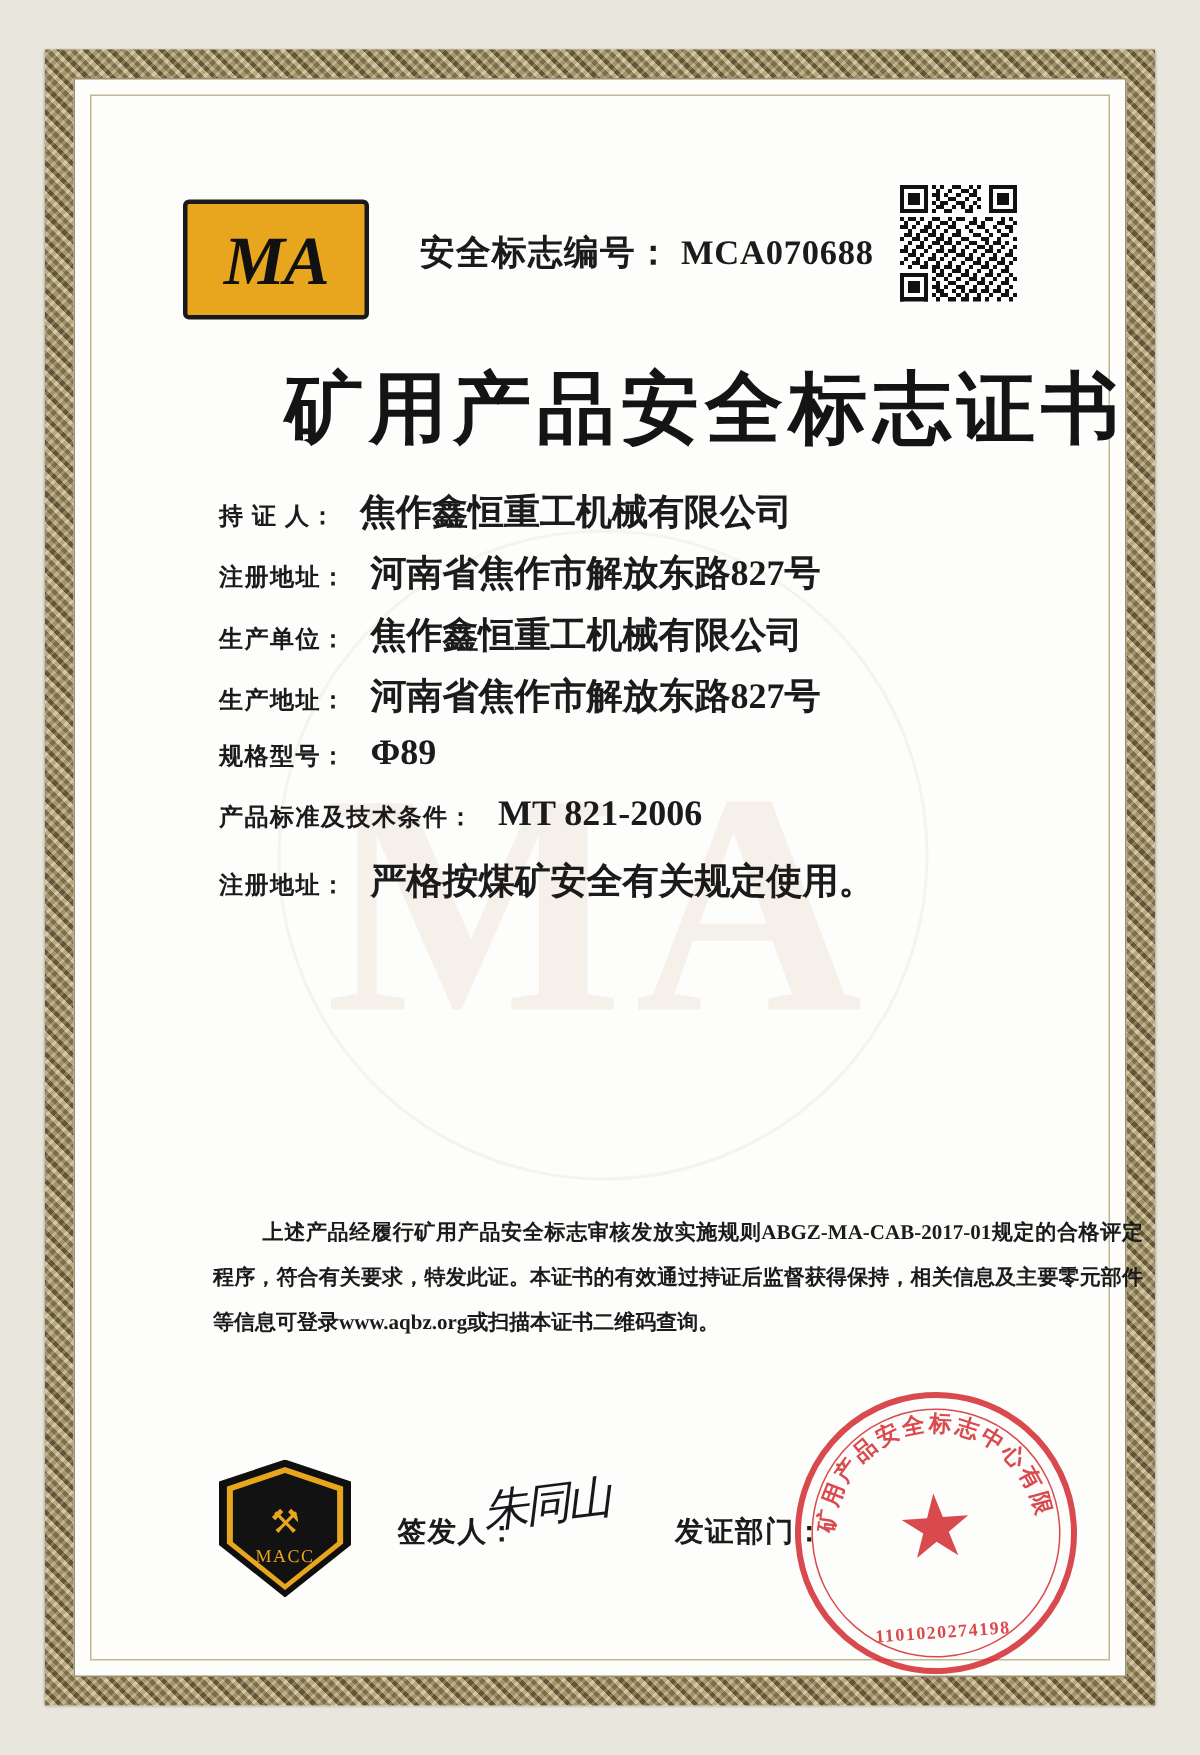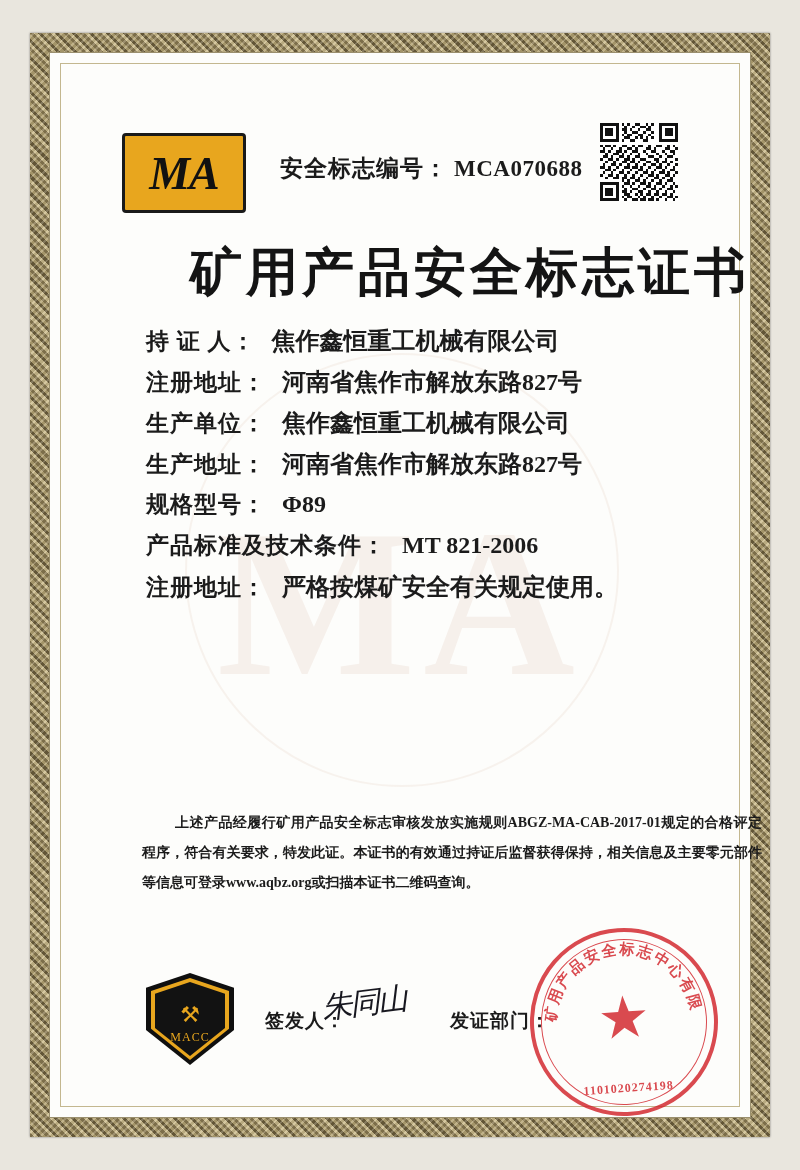--- a/index.html
+++ b/index.html
@@ -161,21 +161,21 @@
     top: 272px;
     width: 620px;
   }
   .field-row {
     position: relative;
     height: 41px;
     display: flex;
     align-items: baseline;
   }
   .field-label {
-    font-size: 23px;
+    font-size: 16px;
     font-weight: bold;
     color: #1b1b1b;
     white-space: nowrap;
     letter-spacing: 1px;
   }
   .field-value {
     font-size: 24px;
     font-weight: bold;
     color: #1b1b1b;
     margin-left: 16px;

